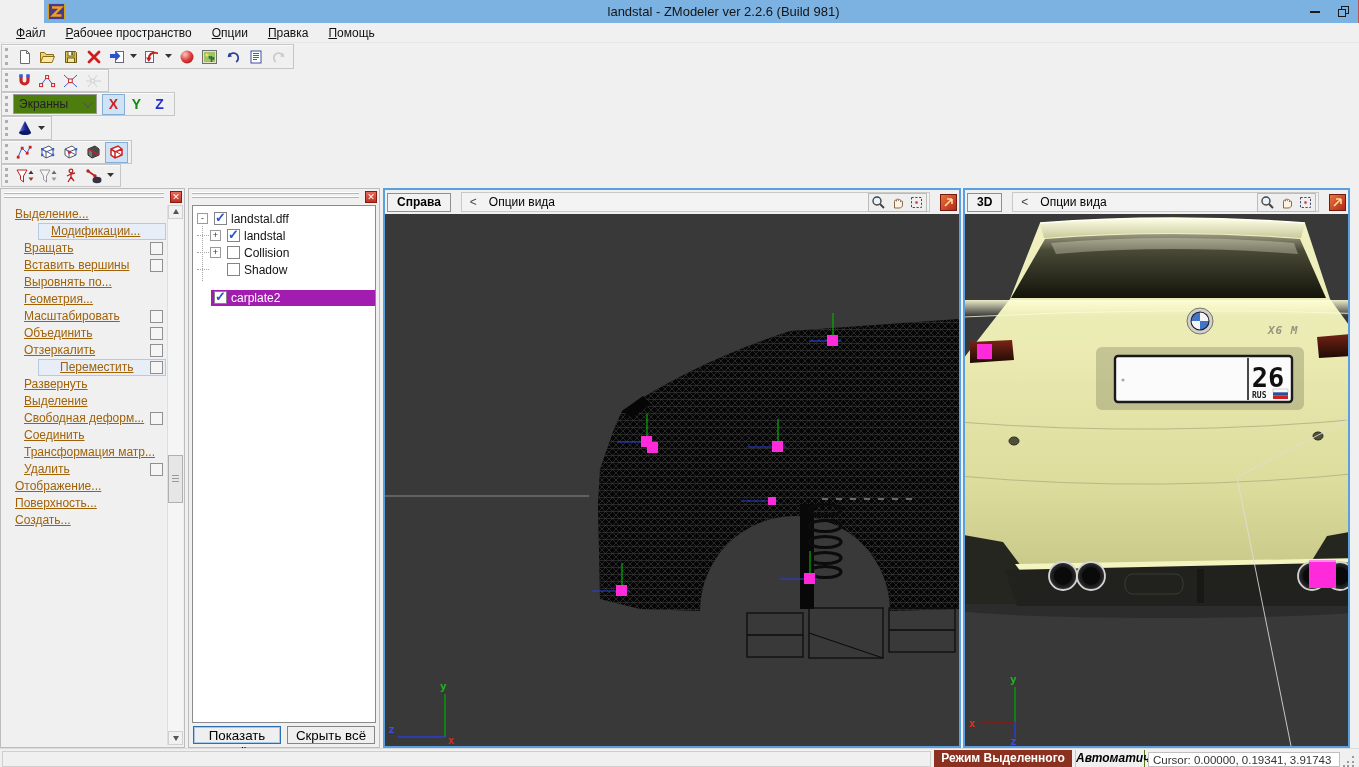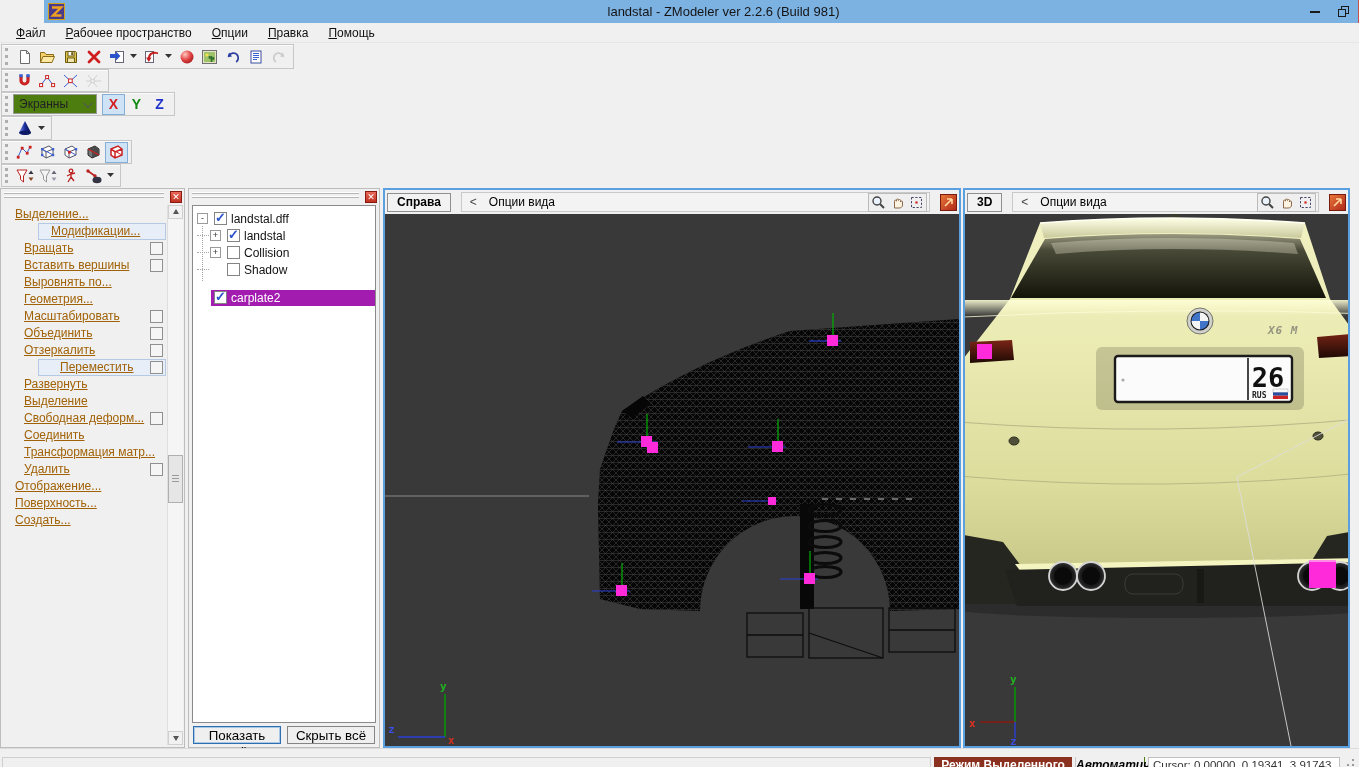--- a/index.html
+++ b/index.html
@@ -71,21 +71,21 @@
   .vp2{left:963px;width:387px;}
   .vp-header{height:24px;background:#f0f0f0;display:flex;align-items:center;padding:1px 2px;gap:10px;box-sizing:border-box;}
   .vp-name{font-weight:bold;padding:0 9px;background:#f2f2f2;border:1px solid #8f8f8f;height:19px;line-height:17px;box-sizing:border-box;}
   .vp-opts{flex:1;height:20px;border:1px solid #c9c9c9;background:#f3f3f3;display:flex;align-items:center;padding:0 2px 0 8px;gap:12px;box-sizing:border-box;}
   .vp-collapse{color:#444;}
   .vp-tools{margin-left:auto;display:flex;border:1px solid #bbb;background:#efefef;}
   .vp-tool{width:19px;height:17px;display:flex;align-items:center;justify-content:center;}
   .vp-max{width:17px;height:17px;background:linear-gradient(135deg,#e8763a,#b02818);border:1px solid #7a1a0e;display:flex;align-items:center;justify-content:center;box-sizing:border-box;}
   .vp-canvas{position:relative;height:532px;overflow:hidden;background:#393939;}
   
-  .statusbar{position:absolute;left:0;top:748px;width:1359px;height:19px;background:#f0f0f0;border-top:1px solid #dcdcdc;display:flex;align-items:flex-start;gap:3px;padding:8px 3px 0 2px;box-sizing:border-box;}
+  .statusbar{position:absolute;left:0;top:748px;width:1359px;height:19px;background:#f0f0f0;border-top:1px solid #dcdcdc;display:flex;align-items:flex-end;gap:3px;padding:8px 3px 0 2px;box-sizing:border-box;}
   .sb-main{flex:1;height:14px;border:1px solid #cfcfcf;background:#f0f0f0;}
   .sb-mode{width:138px;height:17px;line-height:17px;background:#8a3120;color:#fff;font-weight:bold;text-align:center;}
   .sb-auto{width:68px;height:17px;line-height:17px;font-weight:bold;color:#000;text-align:center;border-left:1px solid #c8c8c8;border-right:1px solid #4d7c0f;font-style:italic;}
   .sb-cursor{width:192px;height:15px;line-height:15px;background:#fff;border:1px solid #c0c0c0;font-size:11.5px;color:#333;padding-left:4px;box-sizing:border-box;}
   .sb-grip{width:13px;height:13px;
     background:radial-gradient(circle 1.2px at 10px 3px,#9a9a9a 99%,transparent),radial-gradient(circle 1.2px at 10px 8px,#9a9a9a 99%,transparent),radial-gradient(circle 1.2px at 5px 8px,#9a9a9a 99%,transparent),radial-gradient(circle 1.2px at 10px 12px,#9a9a9a 99%,transparent),radial-gradient(circle 1.2px at 5px 12px,#9a9a9a 99%,transparent),radial-gradient(circle 1.2px at 1px 12px,#9a9a9a 99%,transparent);}
   svg text{font-family:"DejaVu Sans Mono","Liberation Mono",monospace;}
 </style>
 </head>
 <body>

